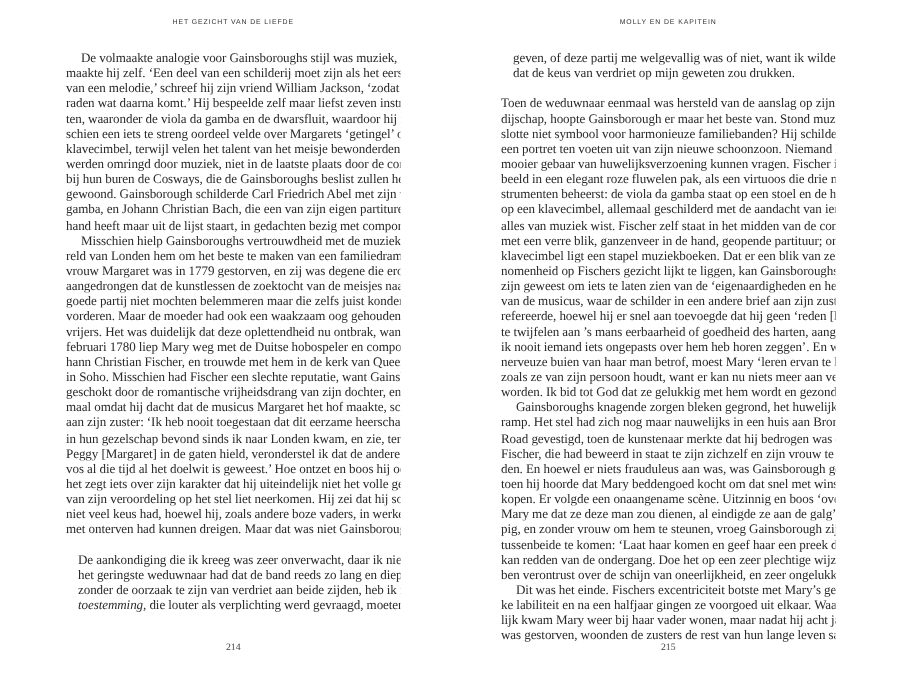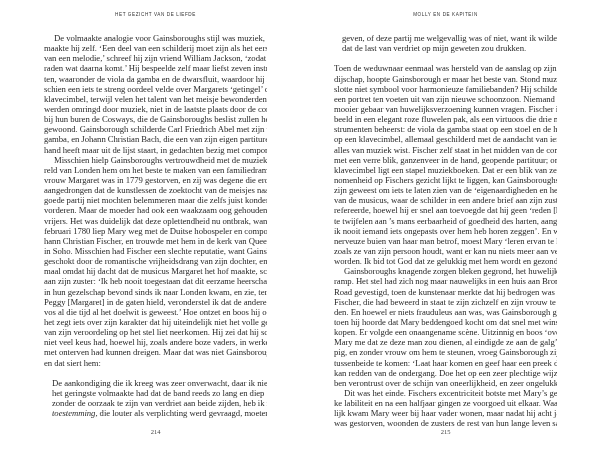--- a/index.html
+++ b/index.html
@@ -73,35 +73,34 @@
         <span class="line">geschokt door de romantische vrijheidsdrang van zijn dochter, en al hele-</span>
         <span class="line">maal omdat hij dacht dat de musicus Margaret het hof maakte, schreef</span>
         <span class="line">aan zijn zuster: ‘Ik heb nooit toegestaan dat dit eerzame heerschap zich</span>
         <span class="line">in hun gezelschap bevond sinds ik naar Londen kwam, en zie, terwijl ik</span>
         <span class="line">Peggy [Margaret] in de gaten hield, veronderstel ik dat de andere sluwe</span>
         <span class="line">vos al die tijd al het doelwit is geweest.’ Hoe ontzet en boos hij ook was,</span>
         <span class="line">het zegt iets over zijn karakter dat hij uiteindelijk niet het volle gewicht</span>
         <span class="line">van zijn veroordeling op het stel liet neerkomen. Hij zei dat hij sowieso</span>
         <span class="line">niet veel keus had, hoewel hij, zoals andere boze vaders, in werkelijkheid</span>
         <span class="line">met onterven had kunnen dreigen. Maar dat was niet Gainsboroughs stijl,</span>
-        <span class="line last">en dat siert hem:</span>
         <span class="gap"></span>
         <span class="line quote">De aankondiging die ik kreeg was zeer onverwacht, daar ik niet</span>
-        <span class="line quote">het geringste volmaakte had dat de band reeds zo lang en diep</span>
+        <span class="line quote">het geringste weduwnaar had dat de band reeds zo lang en diep</span>
         <span class="line quote">zonder de oorzaak te zijn van verdriet aan beide zijden, heb ik mijn</span>
         <span class="line quote"><em>toestemming</em>, die louter als verplichting werd gevraagd, moeten</span>
       </div>
     <div class="folio">214</div>
   </div>
 
   <div class="page right">
     <div class="running-head">MOLLY EN DE KAPITEIN</div>
     <div class="body-text" id="right-body">
         <span class="line quote">geven, of deze partij me welgevallig was of niet, want ik wilde niet</span>
-        <span class="line quote">dat de last van verdriet op mijn geweten zou drukken.</span>
+        <span class="line quote">dat de keus van verdriet op mijn geweten zou drukken.</span>
         <span class="gap"></span>
         <span class="line">Toen de weduwnaar eenmaal was hersteld van de aanslag op zijn voog-</span>
         <span class="line">dijschap, hoopte Gainsborough er maar het beste van. Stond muziek ten-</span>
         <span class="line">slotte niet symbool voor harmonieuze familiebanden? Hij schilderde zelfs</span>
         <span class="line">een portret ten voeten uit van zijn nieuwe schoonzoon. Niemand had een</span>
         <span class="line">mooier gebaar van huwelijksverzoening kunnen vragen. Fischer is afge-</span>
         <span class="line">beeld in een elegant roze fluwelen pak, als een virtuoos die drie muziekin-</span>
         <span class="line">strumenten beheerst: de viola da gamba staat op een stoel en de hobo ligt</span>
         <span class="line">op een klavecimbel, allemaal geschilderd met de aandacht van iemand die</span>
         <span class="line">alles van muziek wist. Fischer zelf staat in het midden van de compositie,</span>

